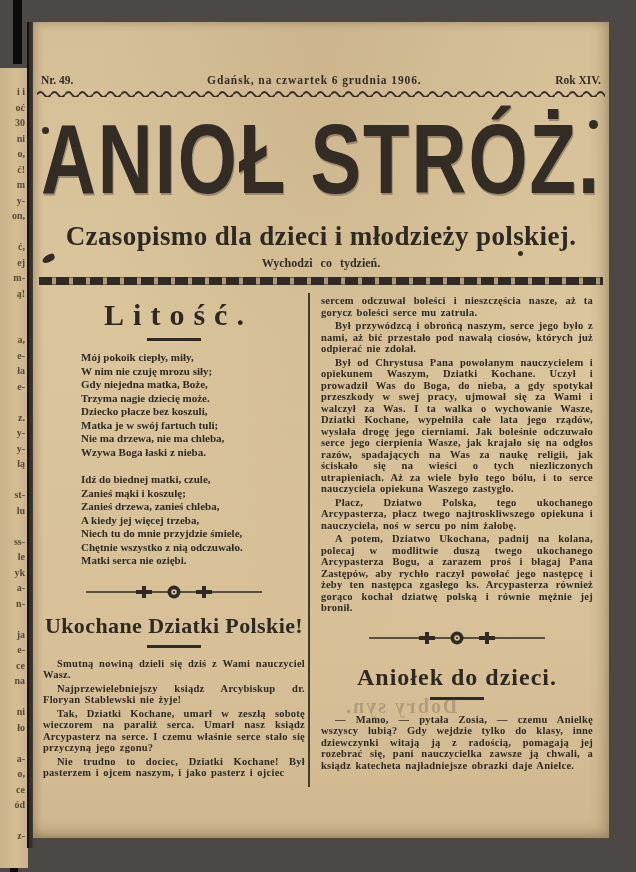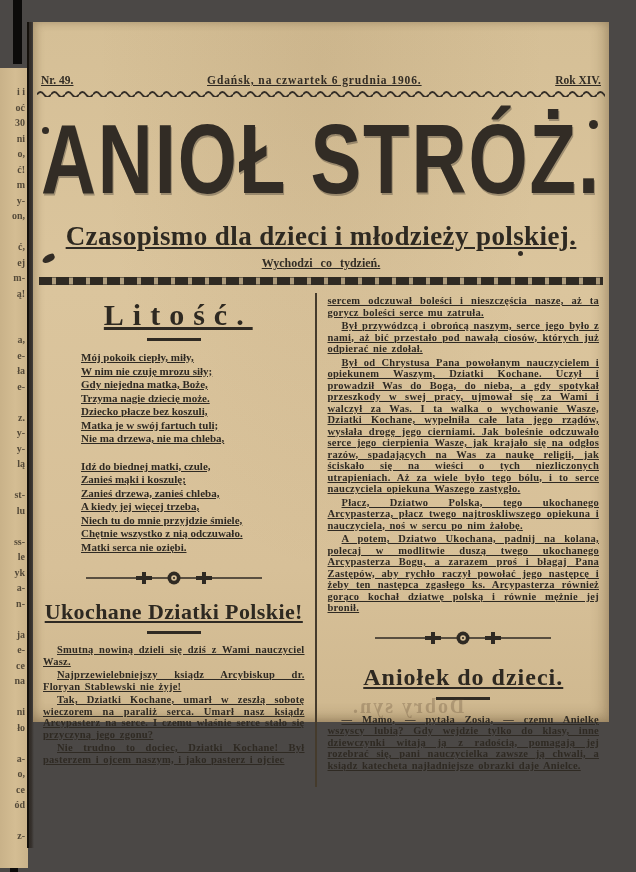--- a/index.html
+++ b/index.html
@@ -25,27 +25,26 @@
     color:#473e30;text-align:right;padding:16px 3px 0 0;
     white-space:pre-line;opacity:.9;
   }
   .crease{
     position:absolute;left:27px;top:22px;width:7px;height:826px;
     background:linear-gradient(90deg,#15110c 0 2px,rgba(32,25,18,.55) 2px 4px,rgba(32,25,18,0));
   }
 
   
   .page{
-    position:absolute;left:33px;top:22px;width:576px;height:700px;
+    position:absolute;left:33px;top:22px;width:576px;height:816px;
     background:
       radial-gradient(ellipse at 50% 6%,rgba(125,95,55,.10),transparent 55%),
       linear-gradient(180deg,#d5bf96,#dbc59d 38%,#d7c098 78%,#cfb88f);
     box-shadow:inset -5px -5px 14px rgba(75,55,30,.30), inset 3px 0 8px rgba(85,65,38,.25);
     color:#2f2a23;
-    text-decoration:underline;
   }
 
   .mast-row{
     display:flex;justify-content:space-between;align-items:baseline;
     margin-top:52px;padding:0 8px;
     font:bold 11.5px "Liberation Serif", serif;color:#332d25;
   }
   .dateline{letter-spacing:.9px;}
   .wavy{display:block;margin:2px 4px 0;}
 
@@ -78,21 +77,21 @@
   .dot-sm{position:absolute;right:86px;top:229px;width:5px;height:5px;border-radius:50%;background:#322c25;}
 
   .thick-rule{
     margin:7px 6px 0;height:6px;
     background:repeating-linear-gradient(90deg,#2f2a23 0 13px,rgba(47,42,35,.25) 13px 17px);
     border-top:1px solid rgba(47,42,35,.55);
     border-bottom:1px solid rgba(47,42,35,.55);
   }
 
   .columns{display:flex;margin-top:8px;padding:0 6px;align-items:flex-start;}
-  .col-left{width:262px;padding:0 10px 0 4px;border-right:2px solid #453b2c;min-height:494px;}
+  .col-left{width:262px;padding:0 3px 0 4px;border-right:2px solid #453b2c;min-height:494px;}
   .col-right{width:272px;padding:0 4px 0 11px;position:relative;}
 
   .poem-title{
     margin:6px 0 0;text-align:center;
     font:bold 30px/32px "Liberation Serif", serif;
     letter-spacing:9px;padding-left:9px;color:#2e2921;
   }
   .short-rule{width:54px;height:3px;background:#2f2a23;margin:7px auto 10px;}
 
   .stanza{margin:0 0 14px 38px;font:bold 11px/13.5px "Liberation Serif", serif;color:#2f2a23;}
@@ -228,20 +227,21 @@
         <div class="short-rule"></div>
 
         <div class="stanza">
           <div>Mój pokoik ciepły, miły,</div>
           <div>W nim nie czuję mrozu siły;</div>
           <div>Gdy niejedna matka, Boże,</div>
           <div>Trzyma nagie dziecię może.</div>
           <div>Dziecko płacze bez koszuli,</div>
           <div>Matka je w swój fartuch tuli;</div>
           <div>Nie ma drzewa, nie ma chleba,</div>
+          <div>Wzywa Boga łaski z nieba.</div>
         </div>
 
         <div class="stanza">
           <div>Idź do biednej matki, czule,</div>
           <div>Zanieś mąki i koszulę;</div>
           <div>Zanieś drzewa, zanieś chleba,</div>
           <div>A kiedy jej więcej trzeba,</div>
           <div>Niech tu do mnie przyjdzie śmiele,</div>
           <div>Chętnie wszystko z nią odczuwało.</div>
           <div>Matki serca nie oziębi.</div>

